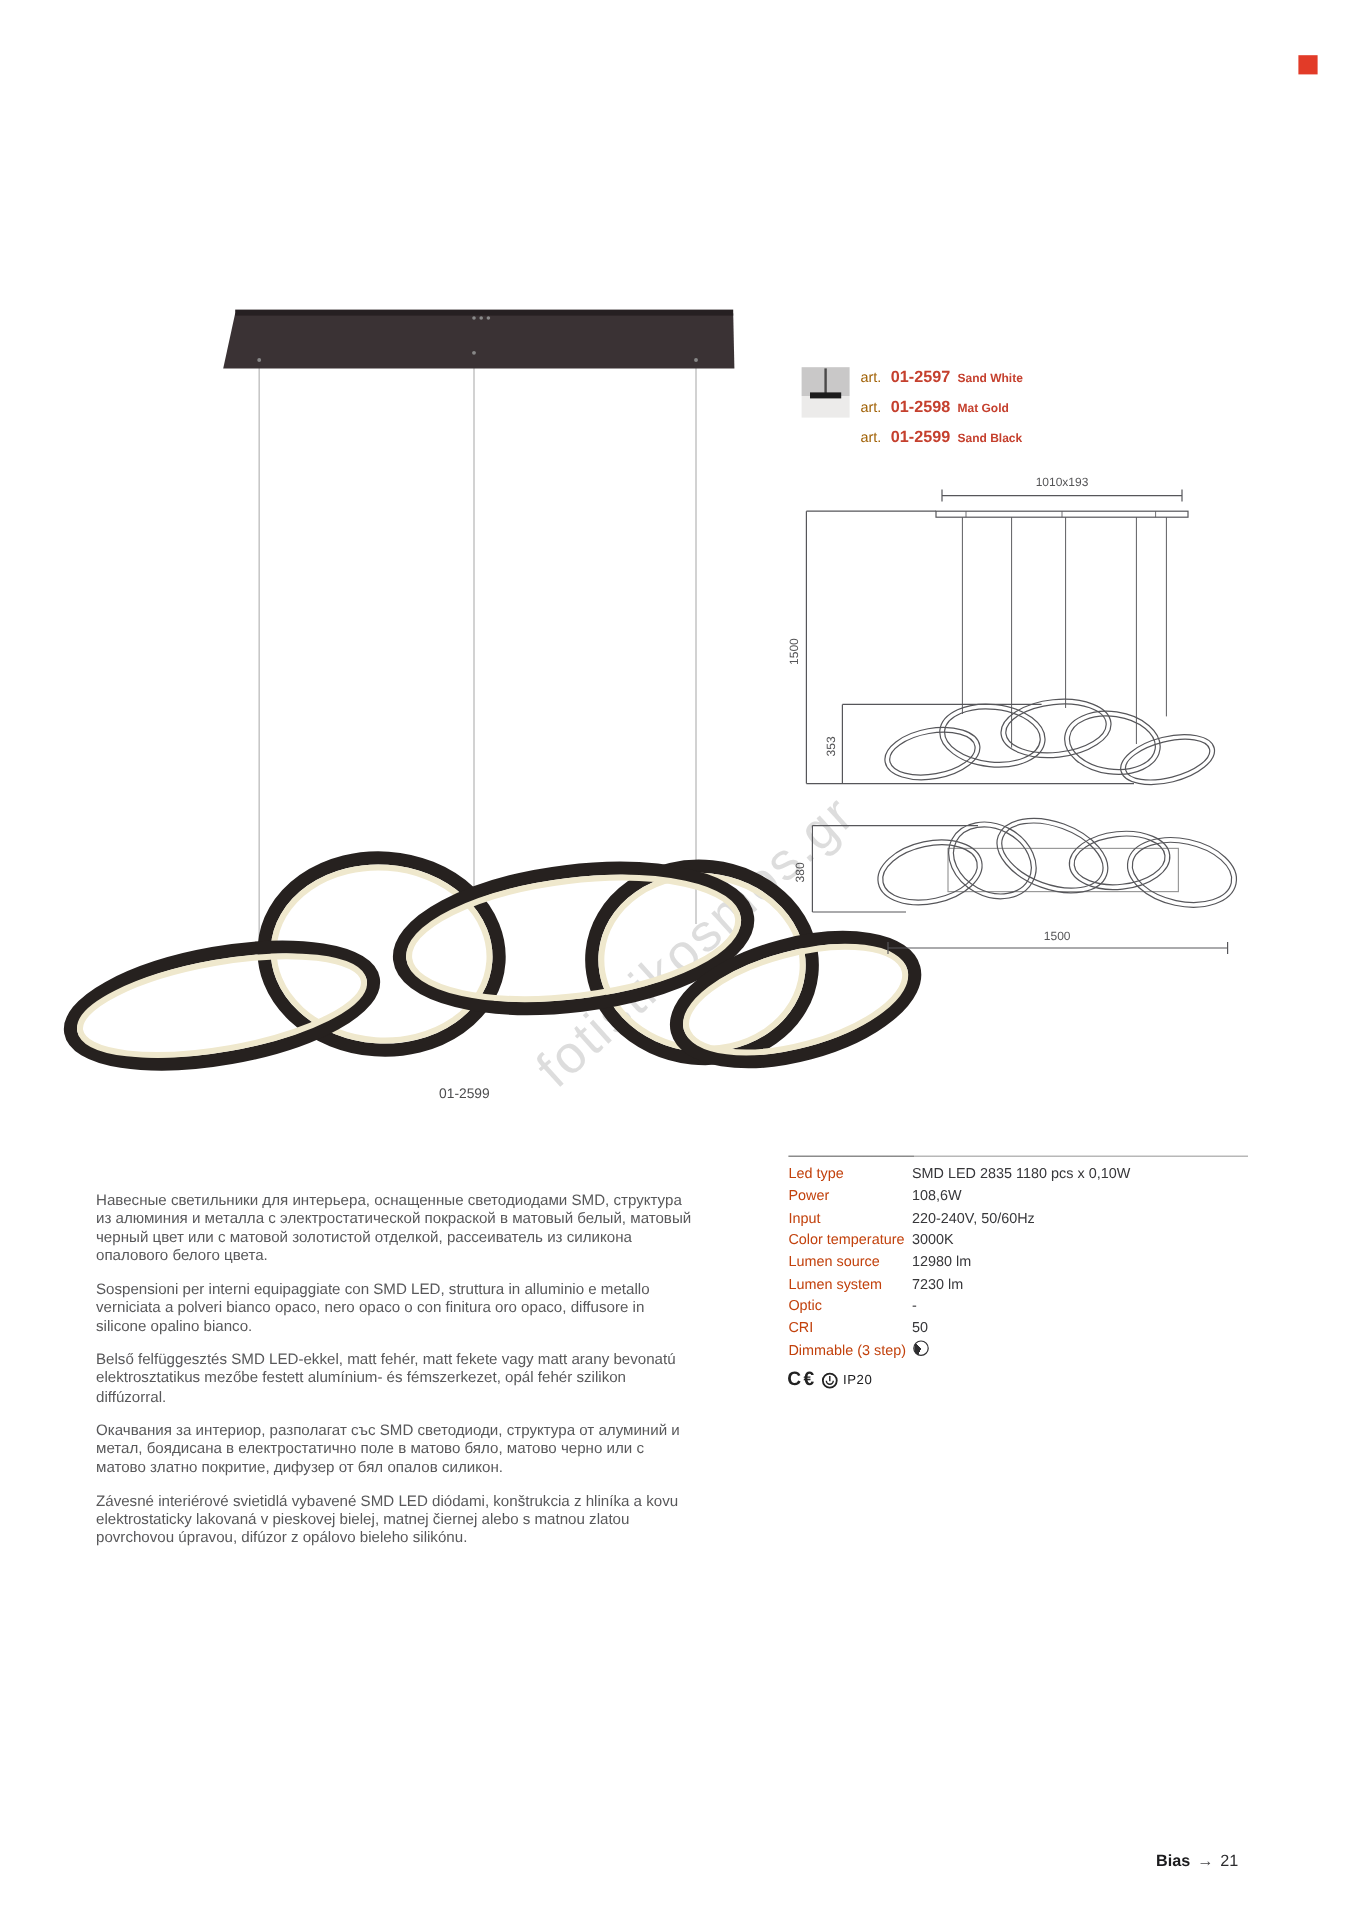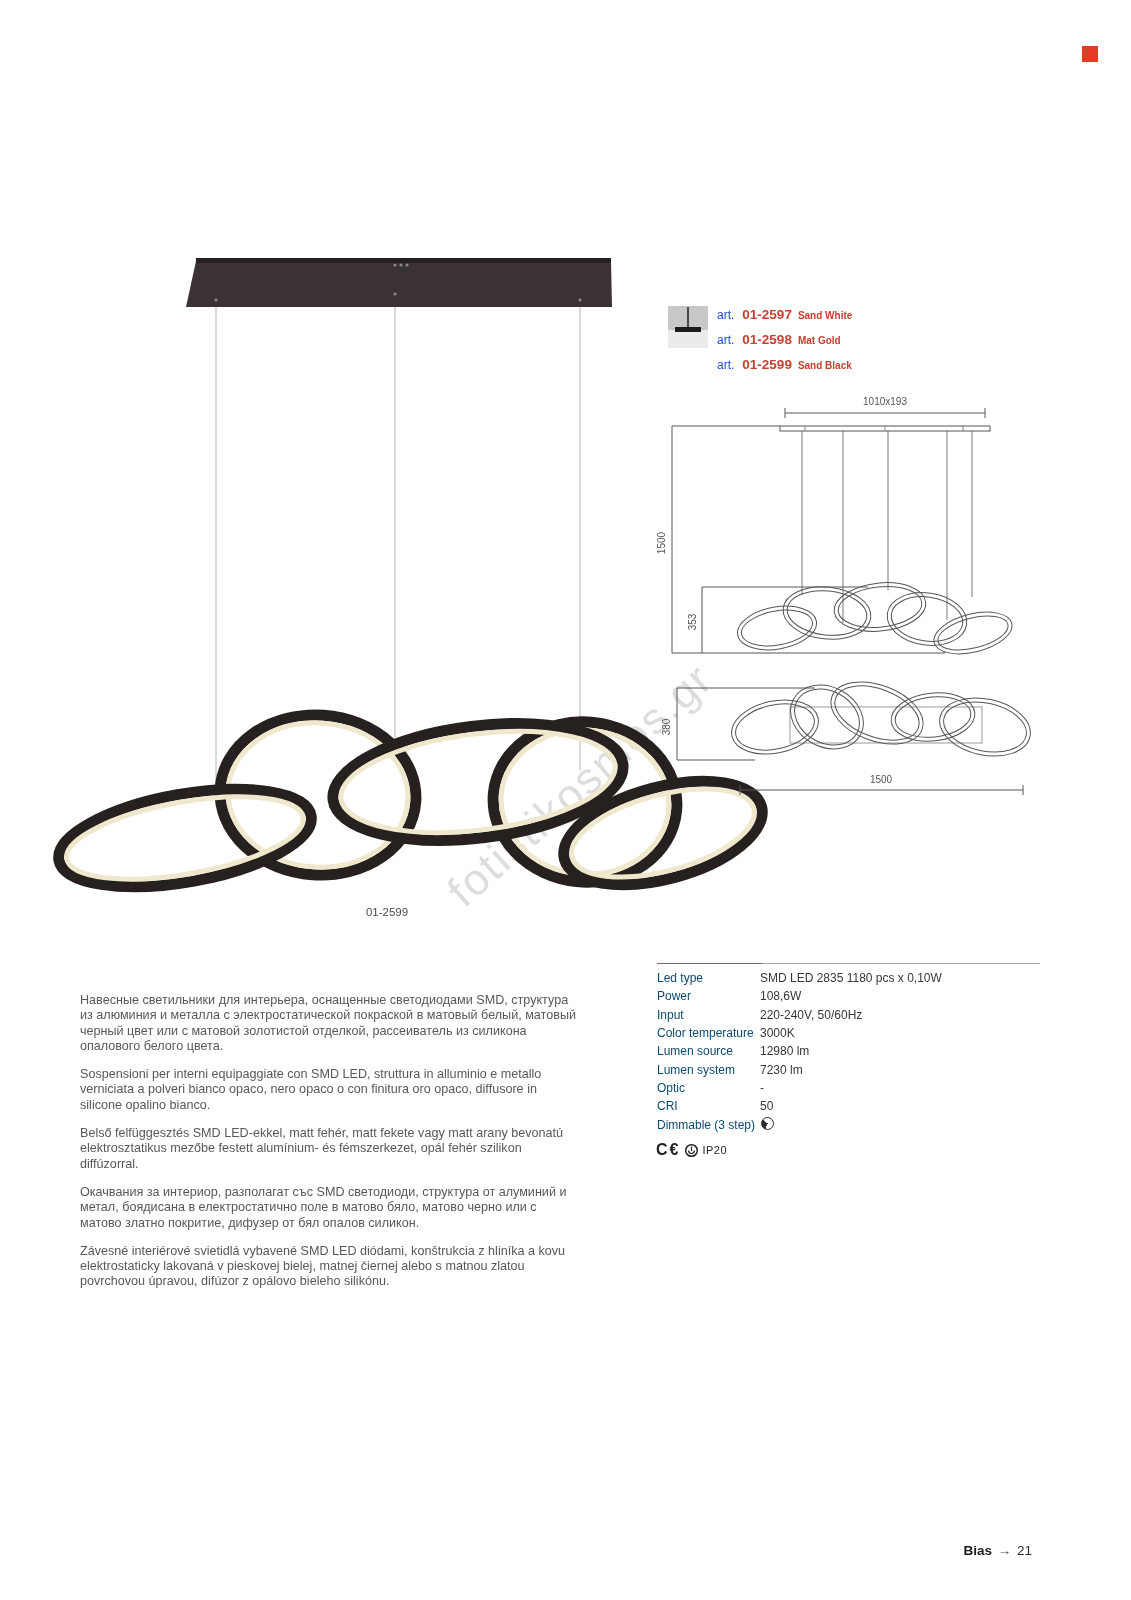--- a/index.html
+++ b/index.html
@@ -29,33 +29,33 @@
   }
 
   
   .art-icon { left:668px; top:306px; width:40px; height:42px; }
   .art-icon .ai-top { height:24px; background:#c9c8c8; }
   .art-icon .ai-bottom { height:18px; background:#ecebea; }
   .art-icon .ai-stem { position:absolute; left:19px; top:1px; width:2px; height:21px; background:#4a4a4a; }
   .art-icon .ai-bar { position:absolute; left:7px; top:21px; width:26px; height:5px; background:#1c1c1c; }
   .articles { left:717px; top:305px; }
   .art-row { margin-bottom:7px; white-space:nowrap; }
-  .art-prefix { font-size:12px; color:#1d4ed8; }
+  .art-prefix { font-size:12px; color:#a16207; }
   .art-code { font-size:13.5px; font-weight:bold; color:#c5402e; margin-left:8px; }
   .art-finish { font-size:10px; font-weight:bold; color:#c5402e; margin-left:6px; }
 
   
   .drawings-svg { left:655px; top:385px; }
   .dim-text { font-size:10px; fill:#555557; font-family:"Liberation Sans", sans-serif; }
 
   
   .specs { left:657px; top:963px; width:383px; }
   .specs-rule { height:1px; background:linear-gradient(to right, #6f6f6f 0 105px, #a6a6a6 105px); margin-bottom:5px; }
   .spec-row { display:flex; height:18.3px; align-items:center; }
-  .spec-label { width:103px; flex:0 0 103px; font-size:12px; color:#0c4a6e; }
+  .spec-label { width:103px; flex:0 0 103px; font-size:12px; color:#c2410c; }
   .spec-value { font-size:12px; color:#37373a; }
   .dim-icon {
     display:inline-block; width:11px; height:11px; margin-left:1px;
     border:1.6px solid #2e2e30; border-radius:50%;
     background:conic-gradient(from 200deg, #2e2e30 0 110deg, transparent 110deg 360deg);
   }
   .certs { left:656px; top:1141px; display:flex; align-items:center; }
   .ce-mark { font-size:16px; font-weight:600; letter-spacing:2px; color:#222; }
   .cert-circle { margin:0 3px 0 4px; display:inline-flex; }
   .ip-mark { font-size:11px; font-weight:normal; letter-spacing:0.5px; color:#1d1d1f; }

